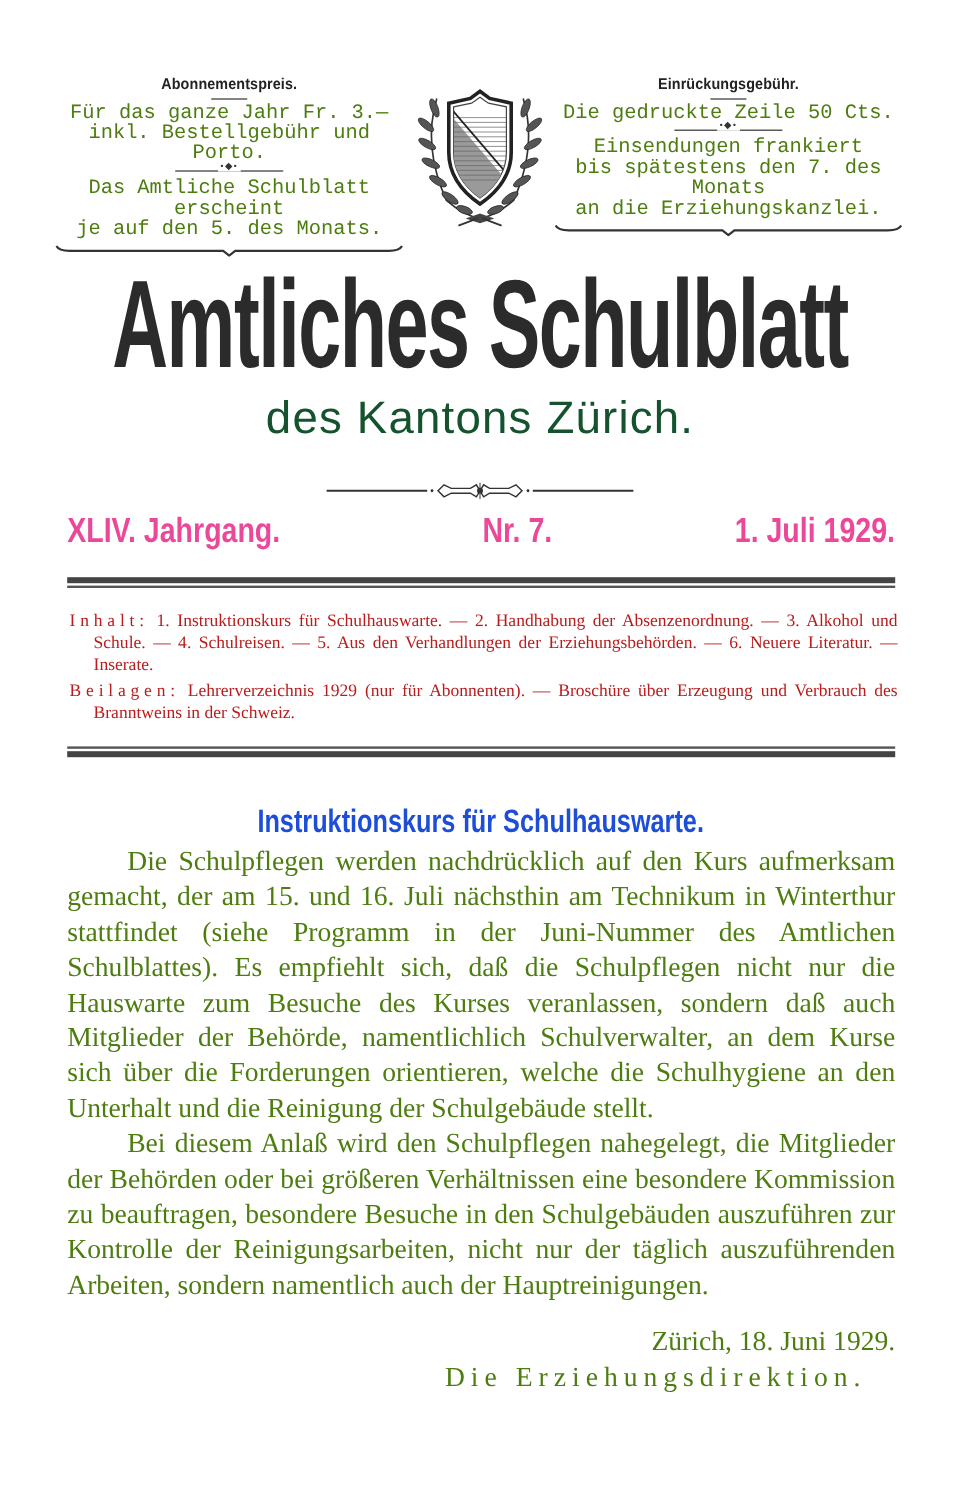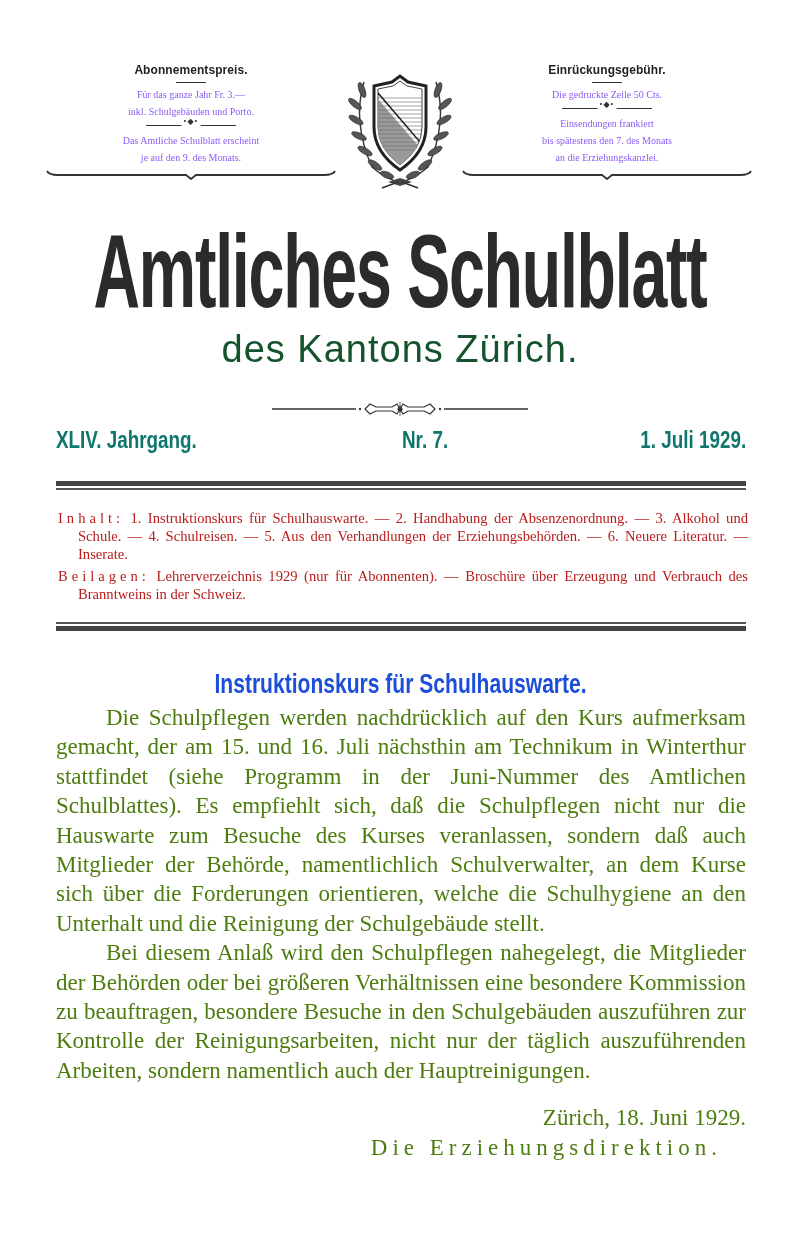--- a/index.html
+++ b/index.html
@@ -4,38 +4,38 @@
 <style>
   html, body { margin: 0; padding: 0; background: #ffffff; }
   body { width: 800px; height: 1257px; position: relative; overflow: hidden; color: #2a2a2a; }
 
   
   .hbox { position: absolute; top: 62px; width: 290px; text-align: center; }
   .hbox.left { left: 46px; }
   .hbox.right { left: 462px; }
   .hbox .htitle { font-family: "Liberation Sans", sans-serif; font-weight: bold; font-size: 13px; letter-spacing: 0.1px; transform: scaleX(0.92); color: #222; }
   .hbox .short-rule { width: 30px; height: 1px; background: #333; margin: 5px auto 3px; }
-  .hbox .line { font-family: Liberation Serif, serif; font-size: 10px; line-height: 17px; color: #8b5cf6; }
+  .hbox .line { font-family: Liberation Mono, monospace; font-size: 17px; line-height: 17px; color: #4d7c0f; }
   .orn-rule { width: 90px; height: 8px; margin: 2px auto 2px; position: relative; }
   .orn-rule::before { content: ""; position: absolute; left: 0; right: 0; top: 3px; height: 1px; background: #333; }
   .orn-rule::after { content: "\2022\25C6\2022"; position: absolute; left: 50%; top: -5px; transform: translateX(-50%); background: #fff; font-size: 8px; letter-spacing: 1px; padding: 0 2px; color:#333; }
   .brace { position: absolute; width: 290px; height: 10px; }
   .hbox.left .brace, .hbox.right .brace { position: relative; margin-top: 4px; }
 
   
   .emblem { position: absolute; left: 342px; top: 72px; width: 116px; height: 120px; }
 
   
   .masthead { position: absolute; left: 48px; top: 215px; width: 704px; text-align: center; }
   .mast-title { font-family: "Liberation Sans", sans-serif; font-weight: bold; font-size: 104px; line-height: 112px; color: #2b2b2b; letter-spacing: -2px; transform: scaleX(0.62); transform-origin: center; white-space: nowrap; display: block; margin-left: -220px; margin-right: -220px; }
   .mast-sub { font-family: "Liberation Sans", sans-serif; font-size: 38px; line-height: 40px; color: #14532d; letter-spacing: 1px; margin-top: 2px; }
 
   .center-orn { position: absolute; left: 272px; top: 402px; width: 256px; height: 14px; }
 
-  .issue-line { position: absolute; left: 56px; top: 427px; width: 690px; height: 30px; font-family: "Liberation Sans", sans-serif; font-weight: bold; font-size: 23px; color: #0f766e; }
+  .issue-line { position: absolute; left: 56px; top: 427px; width: 690px; height: 30px; font-family: "Liberation Sans", sans-serif; font-weight: bold; font-size: 29px; color: #ec4899; }
   .issue-line span { position: absolute; top: 0; transform: scaleX(0.82); white-space: nowrap; }
   .issue-vol { left: 0; transform-origin: left; }
   .issue-nr { left: 346px; transform-origin: left; }
   .issue-date { right: 0; transform-origin: right; }
 
   .double-rule { position: absolute; left: 56px; width: 690px; }
   .double-rule .thick { height: 5px; background: #444; }
   .double-rule .thin { height: 2px; background: #555; }
   .rule-top { top: 481px; }
   .rule-top .thin { margin-top: 2px; }
@@ -54,24 +54,24 @@
   .body .sig-place { text-indent: 50px; text-align: right; margin-top: 18px; }
   .body .sig-name { text-align: right; letter-spacing: 5px; text-indent: 0; padding-right: 24px; }
 </style>
 </head>
 <body>
 
 <div class="hbox left">
   <div class="htitle">Abonnementspreis.</div>
   <div class="short-rule"></div>
   <div class="line">Für das ganze Jahr Fr. 3.—</div>
-  <div class="line">inkl. Schulgebäuden und Porto.</div>
+  <div class="line">inkl. Bestellgebühr und Porto.</div>
   <div class="orn-rule"></div>
   <div class="line">Das Amtliche Schulblatt erscheint</div>
-  <div class="line">je auf den 9. des Monats.</div>
+  <div class="line">je auf den 5. des Monats.</div>
   <svg class="brace" viewBox="0 0 290 10" preserveAspectRatio="none">
     <path d="M1 1 Q3 5 12 5 L140 5 L145 9 L150 5 L278 5 Q287 5 289 1" fill="none" stroke="#333" stroke-width="1.8"></path>
   </svg>
 </div>
 
 <svg class="emblem" viewBox="0 0 116 120">
   <g fill="none" stroke="#333" stroke-width="1.4">
 
     <path d="M22 10 Q10 50 30 95 Q45 108 58 110"></path>
     <path d="M94 10 Q106 50 86 95 Q71 108 58 110"></path>

